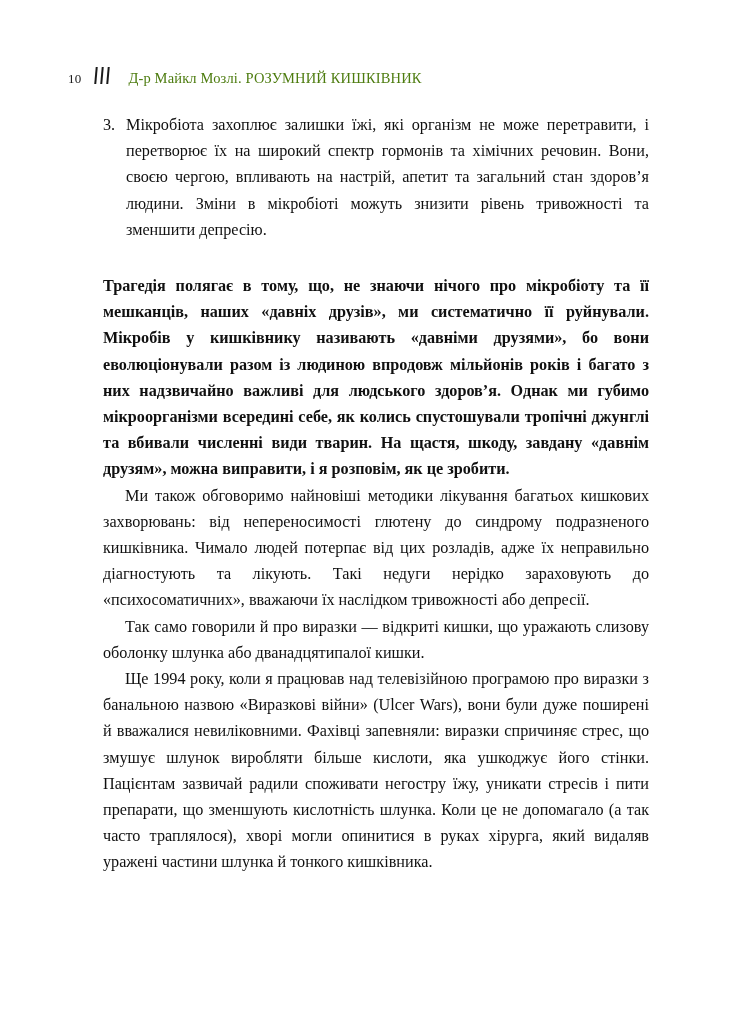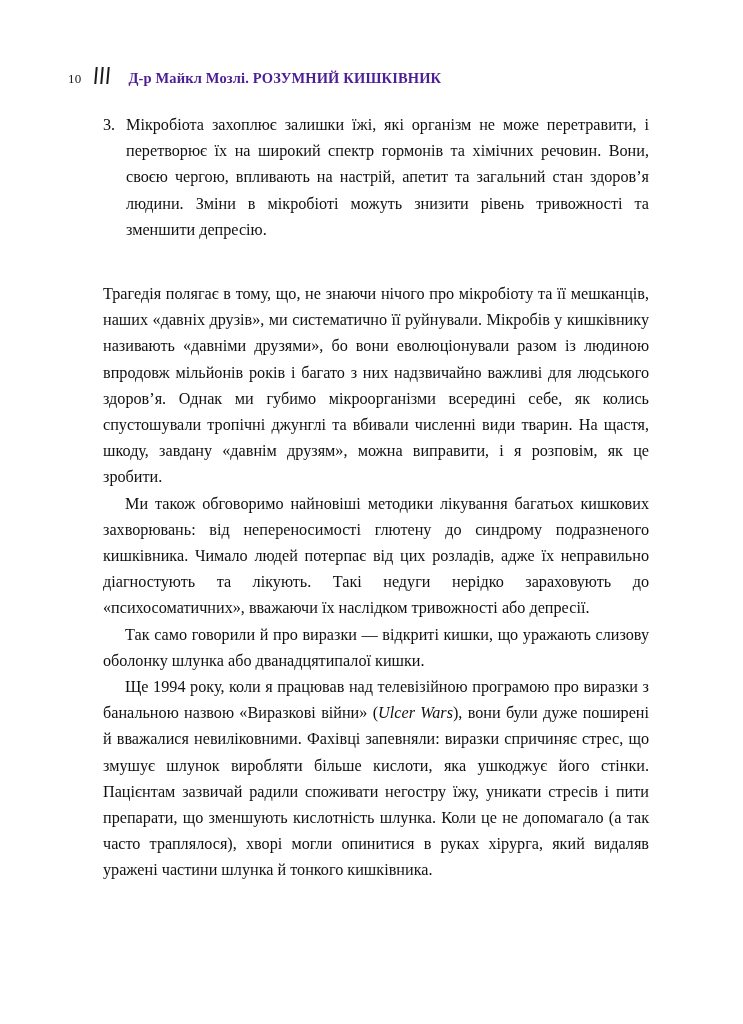--- a/index.html
+++ b/index.html
@@ -57,23 +57,22 @@
     height: 17px;
     background: #1a1a1a;
     transform: skewX(-5deg);
   }
   .head-rule span:nth-child(1) { left: 1px; }
   .head-rule span:nth-child(2) { left: 7px; }
   .head-rule span:nth-child(3) { left: 13px; }
 
   .head-title {
     font-size: 14.5px;
-    color: #4c1d95;
+    color: #4d7c0f;
     letter-spacing: 0.15px;
-    font-weight: bold;
   }
 
   
   .textblock {
     position: absolute;
     left: 103px;
     top: 112px;
     width: 546px;
   }
 
@@ -104,24 +103,24 @@
     font-size: 16.2px;
     line-height: 26.2px;
     text-align: justify;
     text-justify: inter-word;
     hyphens: manual;
   }
   p.body.indent {
     text-indent: 22px;
   }
   p.body.gap-before {
-    margin-top: 38px;
+    margin-top: 30px;
+    font-weight: bold;
   }
   .ital {
-    font-style: italic;
   }
 </style>
 </head>
 <body>
 
 <div class="page">
 
   <div class="running-head">
     <span class="folio">10</span>
     <span class="head-rule">

